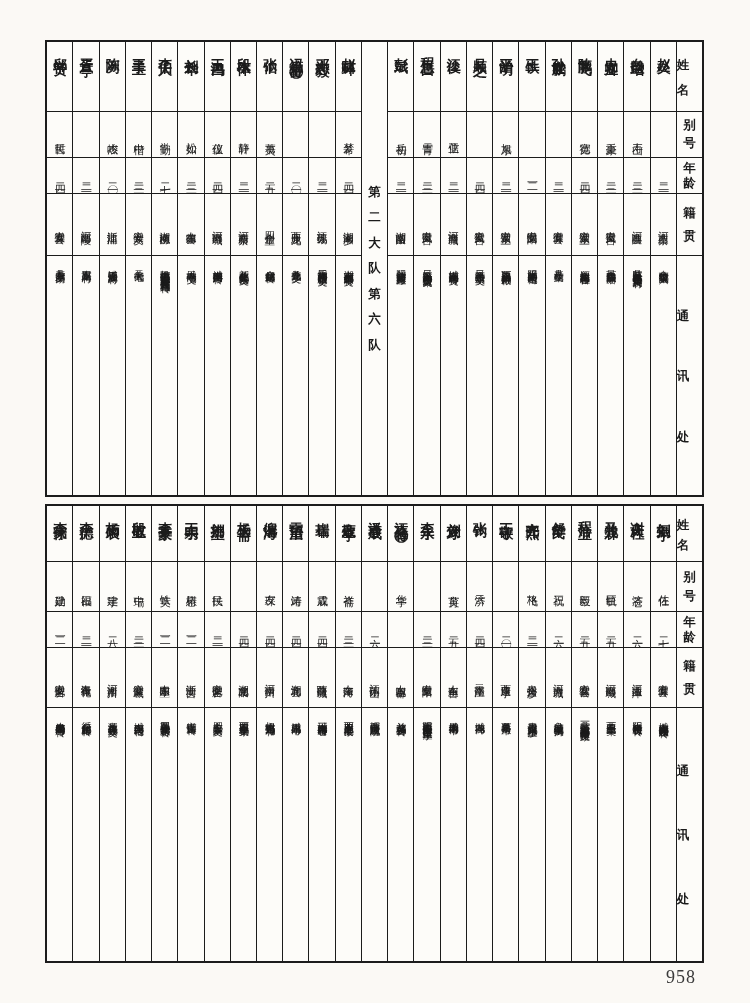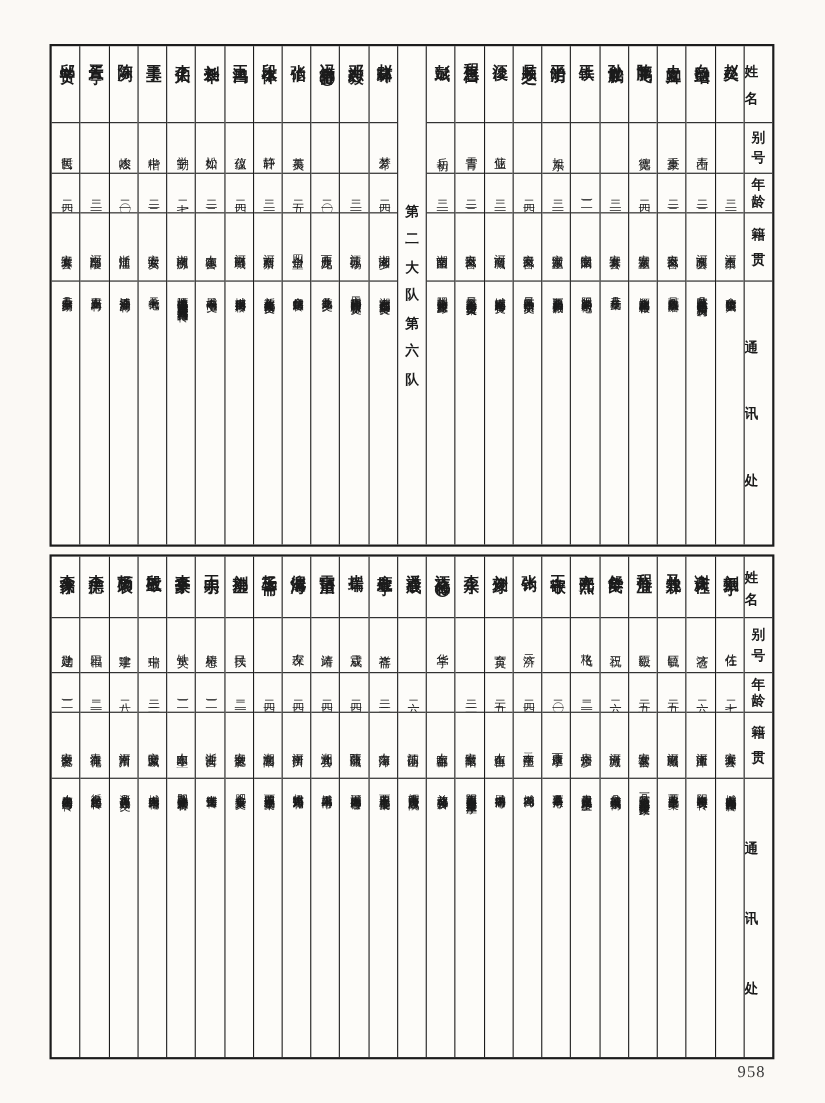--- a/index.html
+++ b/index.html
@@ -71,21 +71,21 @@
     display:flex;flex-direction:column;
     justify-content:center;align-items:center;
     gap:13px;
     font-size:12.5px;font-weight:700;
   }
   .divider-col span{line-height:1;}
 
   .page-number{
     position:absolute;
     right:54px;top:967px;
-    font-size:15px;
+    font-size:18px;
     letter-spacing:1px;
     color:#3a3a3a;
   }
 </style>
 </head>
 <body>
 
 <div class="page">
   <div class="table-frame table-0">
       <div class="col head-col">

